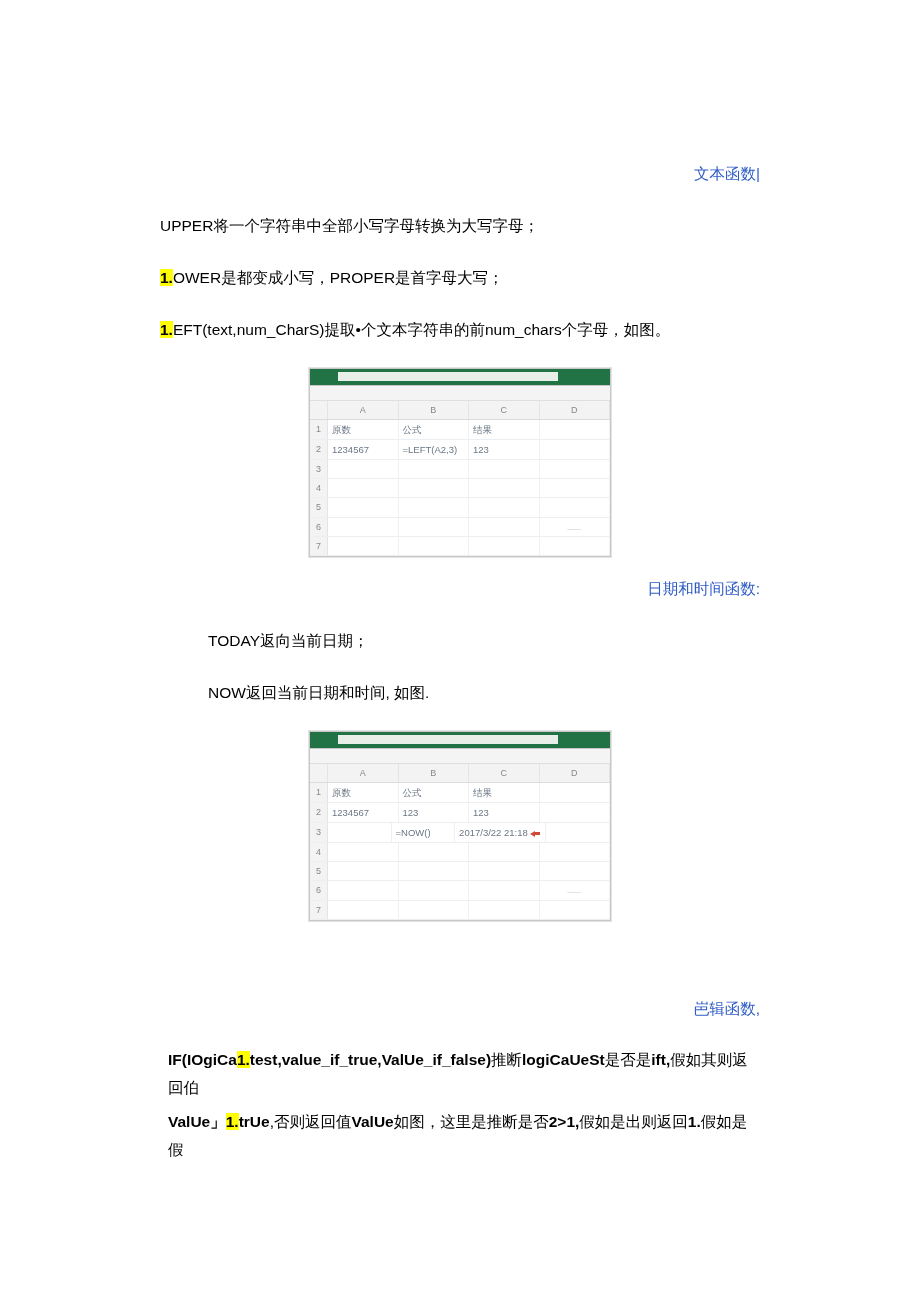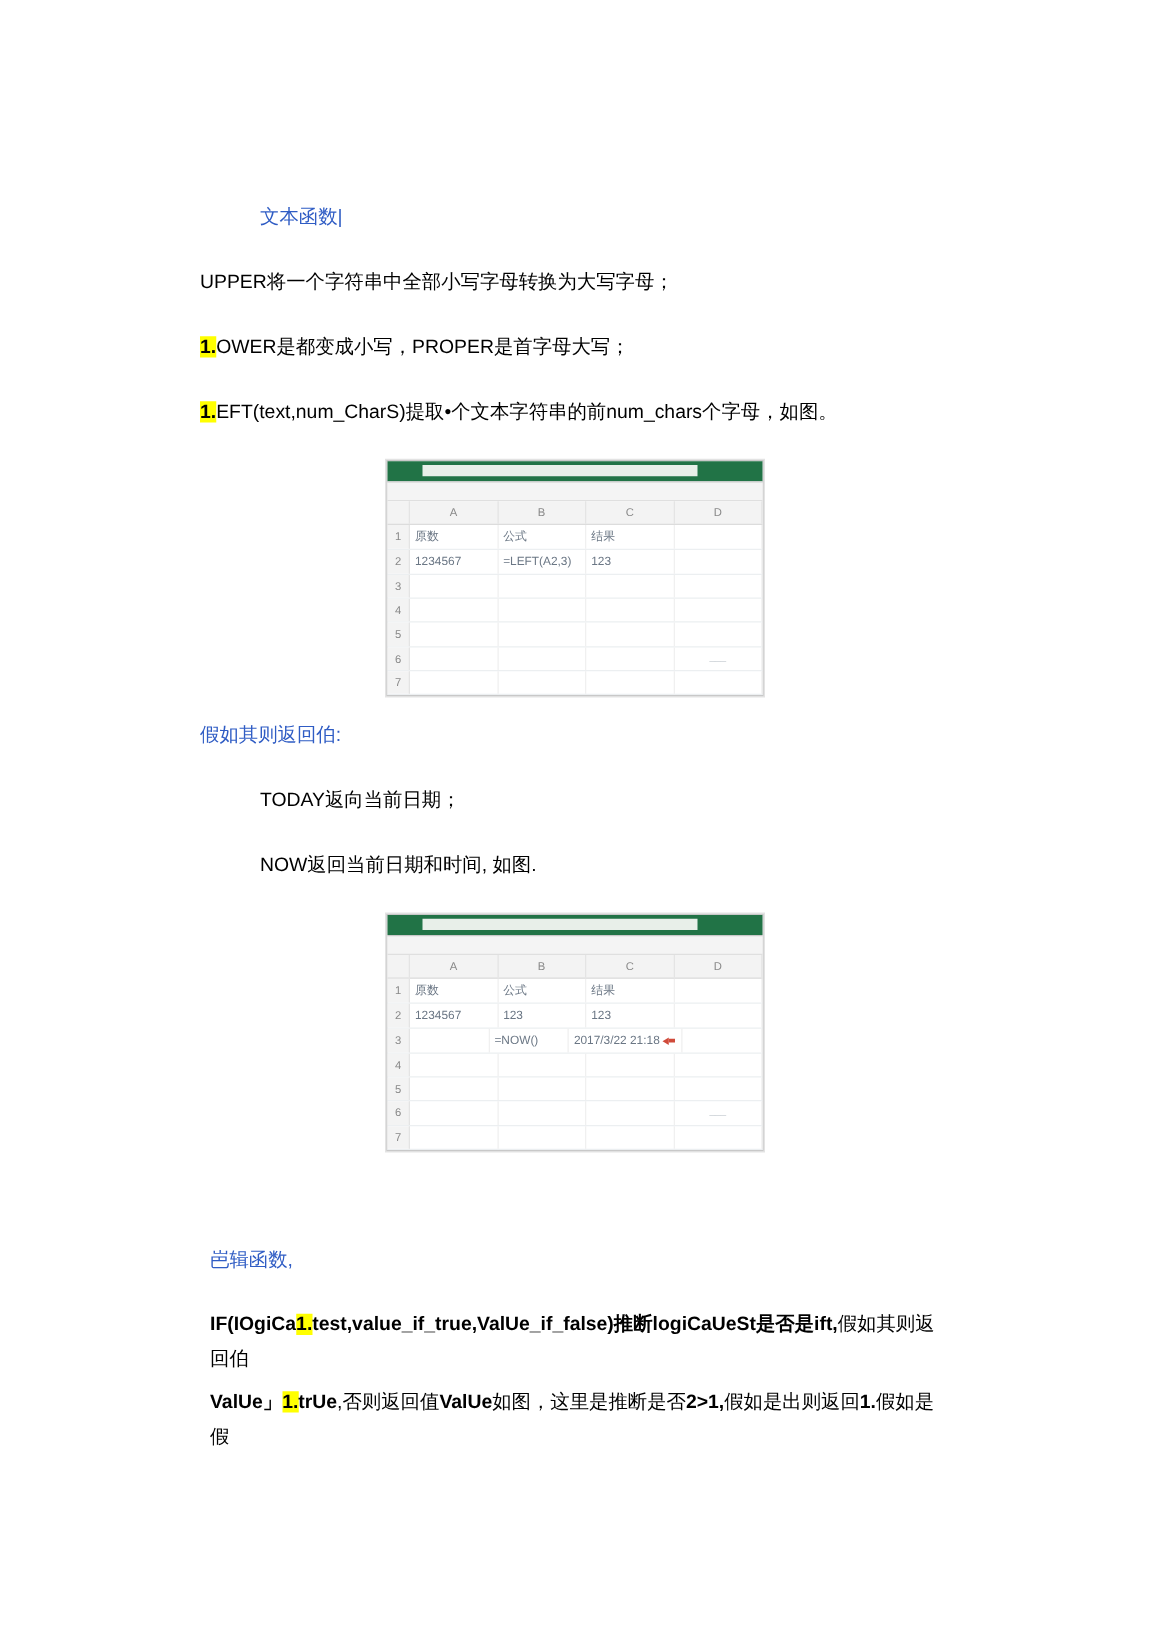--- a/index.html
+++ b/index.html
@@ -16,20 +16,21 @@
     padding: 160px 160px 120px 160px;
   }
   .para {
     margin: 0 0 24px 0;
   }
   .indent1 {
     padding-left: 48px;
   }
   .blue {
     color: #2f5cc4;
+    text-align: right;
   }
   .hl {
     background: #ffff00;
     color: #000;
     font-weight: bold;
   }
   .bold {
     font-weight: bold;
   }
   .center {
@@ -199,21 +200,21 @@
           <div class="rnum">7</div>
           <div class="cell"></div>
           <div class="cell"></div>
           <div class="cell"></div>
           <div class="cell"></div>
         </div>
     </div>
   </div>
 
   
-  <p class="para blue">假如其则返回伯:</p>
+  <p class="para blue">日期和时间函数:</p>
 
   <p class="para indent1">TODAY返向当前日期；</p>
   <p class="para indent1">NOW返回当前日期和时间, 如图.</p>
 
   
   <div class="center">
     <div class="sheet-wrap">
       <div class="ribbon"></div>
       <div class="qat"></div>
       <div class="hdr-row">
@@ -274,21 +275,21 @@
         </div>
     </div>
   </div>
 
   <br><br>
 
   
   <p class="para blue" style="padding-left:8px">岜辑函数,</p>
 
   <p class="para bold" style="padding-left:8px; margin-bottom:6px">
-    <span>IF(IOgiCa</span><span class="hl">1.</span><span>test,value_if_true,ValUe_if_false)</span><span style="font-weight:bold">推断</span><span>logiCaUeSt</span><span style="font-weight:bold">是否是</span><span>ift,</span><span style="font-weight:normal">假如其则返回伯</span>
+    <span>IF(IOgiCa</span><span class="hl">1.</span><span>test,value_if_true,ValUe_if_false)</span><span style="font-weight:normal">推断</span><span>logiCaUeSt</span><span style="font-weight:normal">是否是</span><span>ift,</span><span style="font-weight:normal">假如其则返回伯</span>
   </p>
 
   <p class="para" style="padding-left:8px; margin-bottom:6px">
     <span class="bold">ValUe」</span><span class="hl">1.</span><span class="bold">trUe</span><span>,否则返回值</span><span class="bold">ValUe</span><span>如图，这里是推断是否</span><span class="bold">2&gt;1,</span><span>假如是出则返回</span><span class="bold">1.</span><span>假如是假</span>
   </p>
 
 
 </div>
 
 </body></html>

